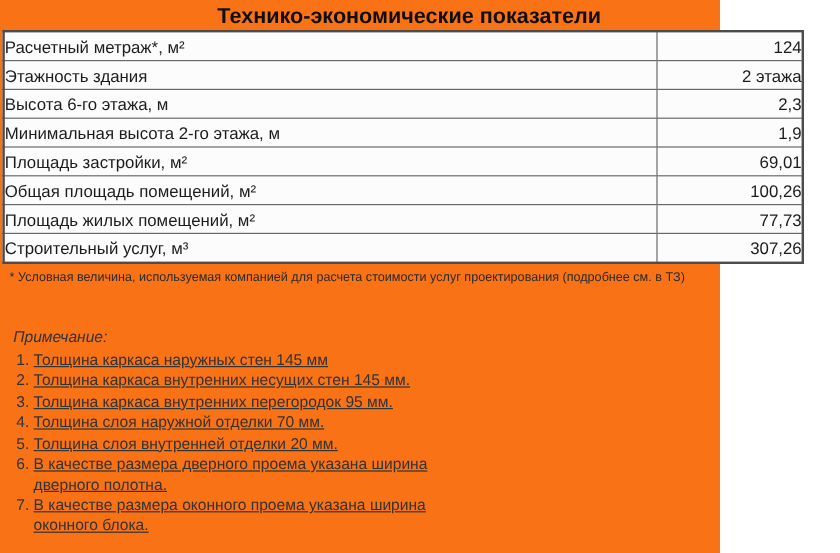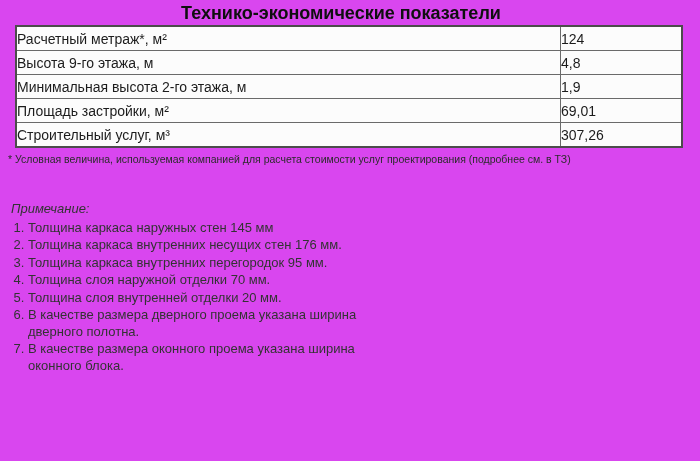--- a/index.html
+++ b/index.html
@@ -9,56 +9,56 @@
   }
   body {
     width: 700px;
     height: 461px;
     font-family: "Liberation Sans", sans-serif;
     color: #1c1c1c;
     overflow: hidden;
   }
   .page {
     position: relative;
-    width: 700px;
+    width: 600px;
     height: 461px;
-    background: #d946ef;
+    background: #f97316;
   }
   .doc-title {
     margin: 0 0 0 7px;
     padding-top: 3px;
     width: 668px;
     text-align: center;
     font-size: 18px;
     line-height: 20px;
     font-weight: 700;
     color: #0f0f0f;
   }
   table.indicators {
-    margin: 2px 0 0 15px;
+    margin: 2px 0 0 2px;
     width: 668px;
     border-collapse: collapse;
     table-layout: fixed;
     background: #fcfcfc;
     border: 2px solid #4c4c4c;
   }
   table.indicators td {
     border: 1px solid #6a6a6a;
     height: 23px;
     padding: 0;
     font-size: 14px;
     color: #1c1c1c;
     vertical-align: middle;
   }
   td.row-label {
     padding-left: 6px;
   }
   td.row-value {
     width: 120px;
-    text-align: left;
+    text-align: right;
   }
   .footnote {
     margin: 5px 0 0 8px;
     font-size: 10.5px;
     line-height: 13px;
     color: #2b2b2b;
   }
   .notes {
     margin: 35px 0 0 11px;
     font-size: 13px;
@@ -69,70 +69,83 @@
     margin: 0 0 2px 0;
     font-style: italic;
   }
   ol.notes-list {
     margin: 0;
     padding-left: 17px;
   }
   ol.notes-list li {
     white-space: pre-line;
     margin-bottom: 1px;
+    text-decoration: underline;
   }
 </style>
 </head>
 <body>
 
 <div class="page">
 
   <h1 class="doc-title">Технико-экономические показатели</h1>
 
   <table class="indicators">
     <tbody id="table-body">
   <tr>
     <td class="row-label">Расчетный метраж*, м²</td>
     <td class="row-value">124</td>
   </tr>
 
+  <tr>
+    <td class="row-label">Этажность здания</td>
+    <td class="row-value">2 этажа</td>
+  </tr>
 
   <tr>
-    <td class="row-label">Высота 9-го этажа, м</td>
-    <td class="row-value">4,8</td>
+    <td class="row-label">Высота 6-го этажа, м</td>
+    <td class="row-value">2,3</td>
   </tr>
 
 
   <tr>
     <td class="row-label">Минимальная высота 2-го этажа, м</td>
     <td class="row-value">1,9</td>
   </tr>
 
   <tr>
     <td class="row-label">Площадь застройки, м²</td>
     <td class="row-value">69,01</td>
   </tr>
 
+  <tr>
+    <td class="row-label">Общая площадь помещений, м²</td>
+    <td class="row-value">100,26</td>
+  </tr>
 
+  <tr>
+    <td class="row-label">Площадь жилых помещений, м²</td>
+    <td class="row-value">77,73</td>
+  </tr>
 
   <tr>
     <td class="row-label">Строительный услуг, м³</td>
     <td class="row-value">307,26</td>
   </tr>
 </tbody>
   </table>
 
   <p class="footnote">* Условная величина, используемая компанией для расчета стоимости услуг проектирования (подробнее см. в ТЗ)</p>
 
   <div class="notes">
     <div class="notes-heading">Примечание:</div>
     <ol class="notes-list" id="notes-list">
   <li>Толщина каркаса наружных стен 145 мм</li>
 
-  <li>Толщина каркаса внутренних несущих стен 176 мм.</li>
+  <li>Толщина каркаса внутренних несущих стен 145 мм.</li>
 
   <li>Толщина каркаса внутренних перегородок 95 мм.</li>
 
   <li>Толщина слоя наружной отделки 70 мм.</li>
 
   <li>Толщина слоя внутренней отделки 20 мм.</li>
 
   <li>В качестве размера дверного проема указана ширина
 дверного полотна.</li>
 

